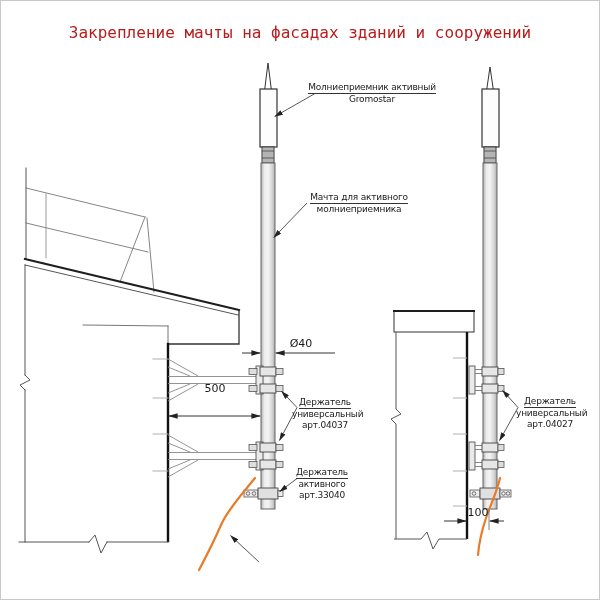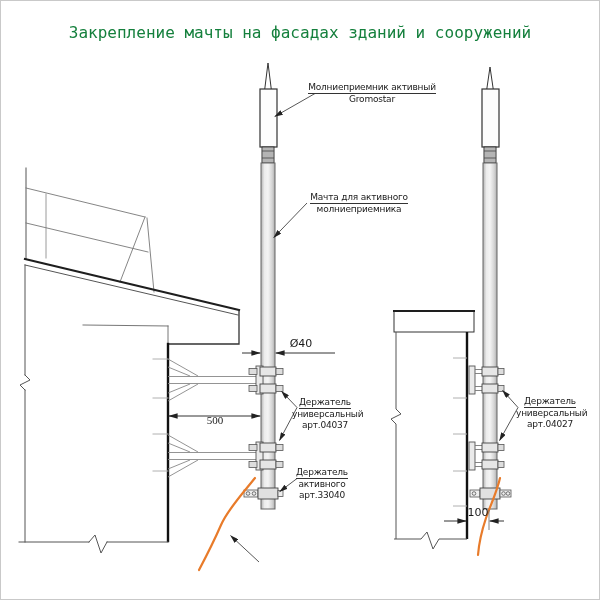--- a/index.html
+++ b/index.html
@@ -1,20 +1,20 @@
 <!DOCTYPE html>
 <html><head>
 <meta charset="utf-8">
 <style>
   html,body{margin:0;padding:0;background:#fff;}
   .canvas{position:relative;width:598px;height:598px;border:1px solid #c9c9c9;background:#fff;
           font-family:"DejaVu Sans",sans-serif;overflow:hidden;}
   svg{position:absolute;left:0;top:0;}
   .title{position:absolute;left:0;top:22px;width:100%;text-align:center;
-         font-family:"DejaVu Sans Mono",monospace;font-size:16px;color:#15803d;letter-spacing:0px;}
+         font-family:"DejaVu Sans Mono",monospace;font-size:16px;color:#b91c1c;letter-spacing:0px;}
   .lbl{position:absolute;text-align:center;font-size:9px;line-height:11px;color:#1a1a1a;letter-spacing:-0.2px;}
   .lbl .u{display:inline-block;border-bottom:1px solid #333;}
   .dim{position:absolute;text-align:center;font-size:11px;color:#1a1a1a;}
 </style>
 </head>
 <body>
 
 <div class="canvas">
 
 <svg width="598" height="598" viewBox="0 0 598 598">
@@ -238,21 +238,21 @@
   <span>Gromostar</span>
 </div>
 
 <div class="lbl" style="left:298px;top:191px;width:120px;">
   <span class="u">Мачта для активного</span><br>
   <span>молниеприемника</span>
 </div>
 
 <div class="dim" style="left:282px;top:336px;width:36px;">Ø40</div>
 
-<div class="dim" style="left:196px;top:413px;width:36px;font-family:Liberation Serif, serif;">500</div>
+<div class="dim" style="left:196px;top:381px;width:36px;">500</div>
 
 <div class="lbl" style="left:291px;top:396px;width:66px;">
   <span class="u">Держатель</span><br>
   <span>универсальный</span><br>
   <span>арт.04037</span>
 </div>
 
 <div class="lbl" style="left:289px;top:466px;width:64px;">
   <span class="u">Держатель</span><br>
   <span>активного</span><br>

